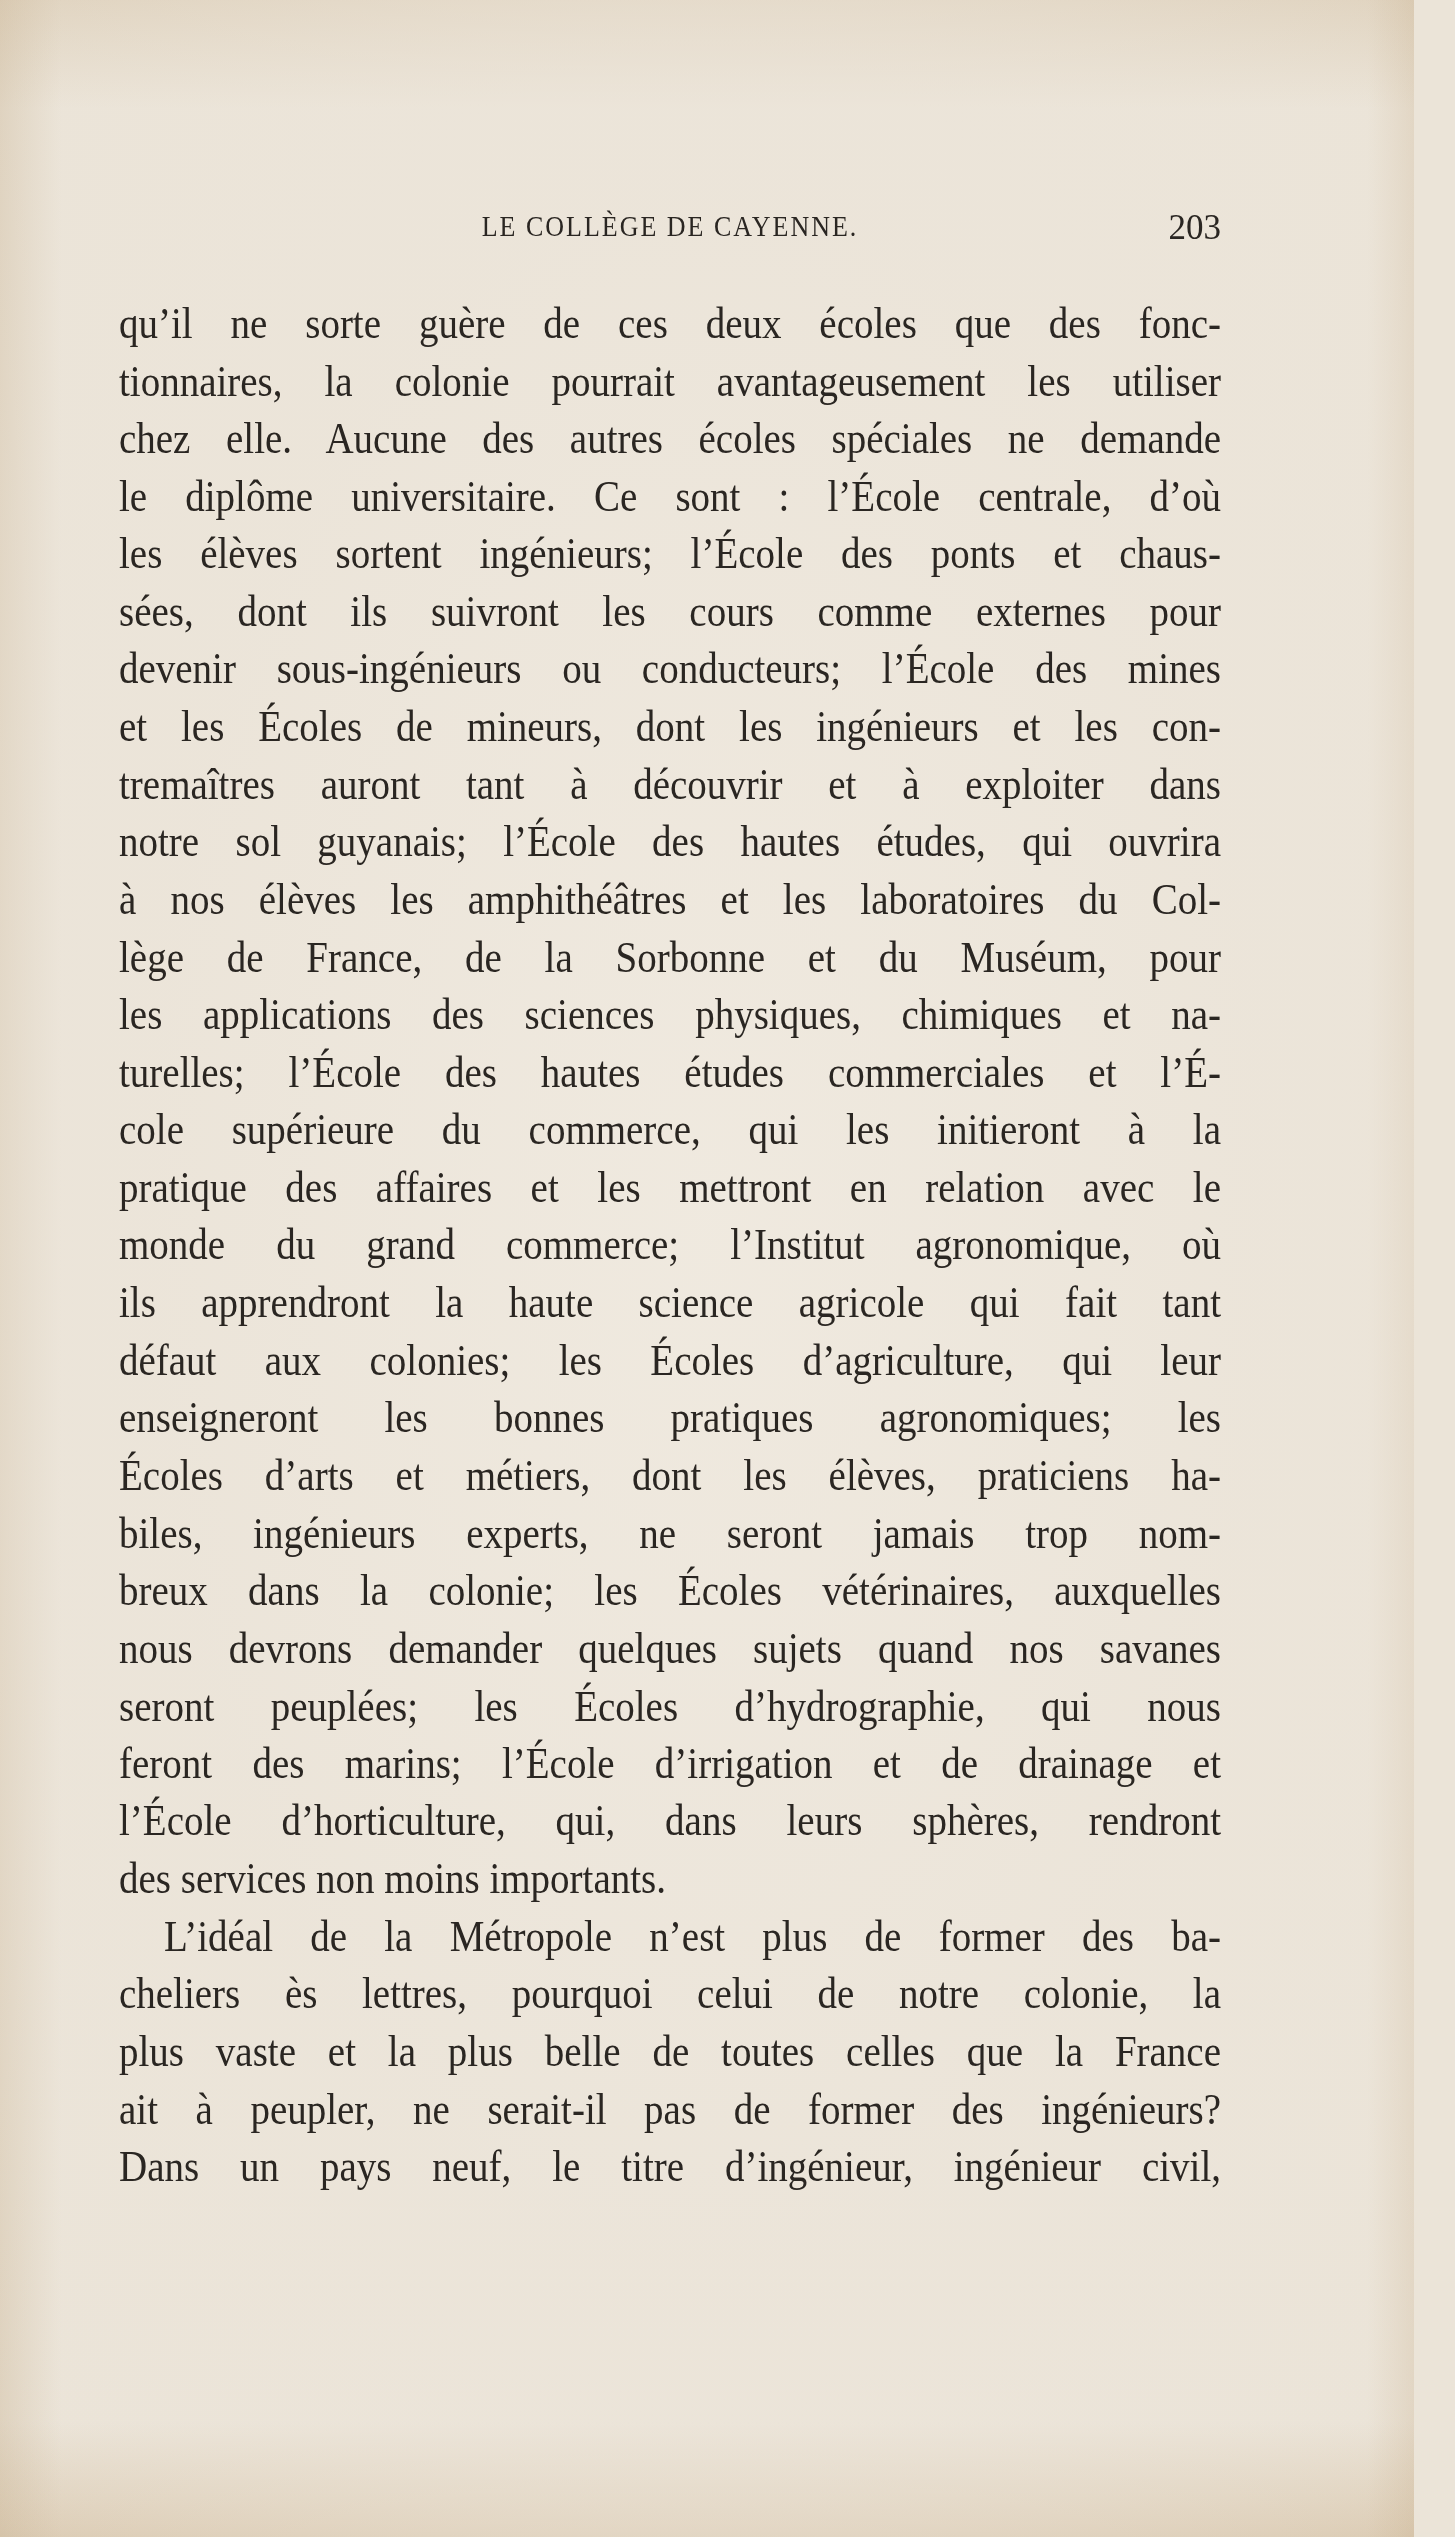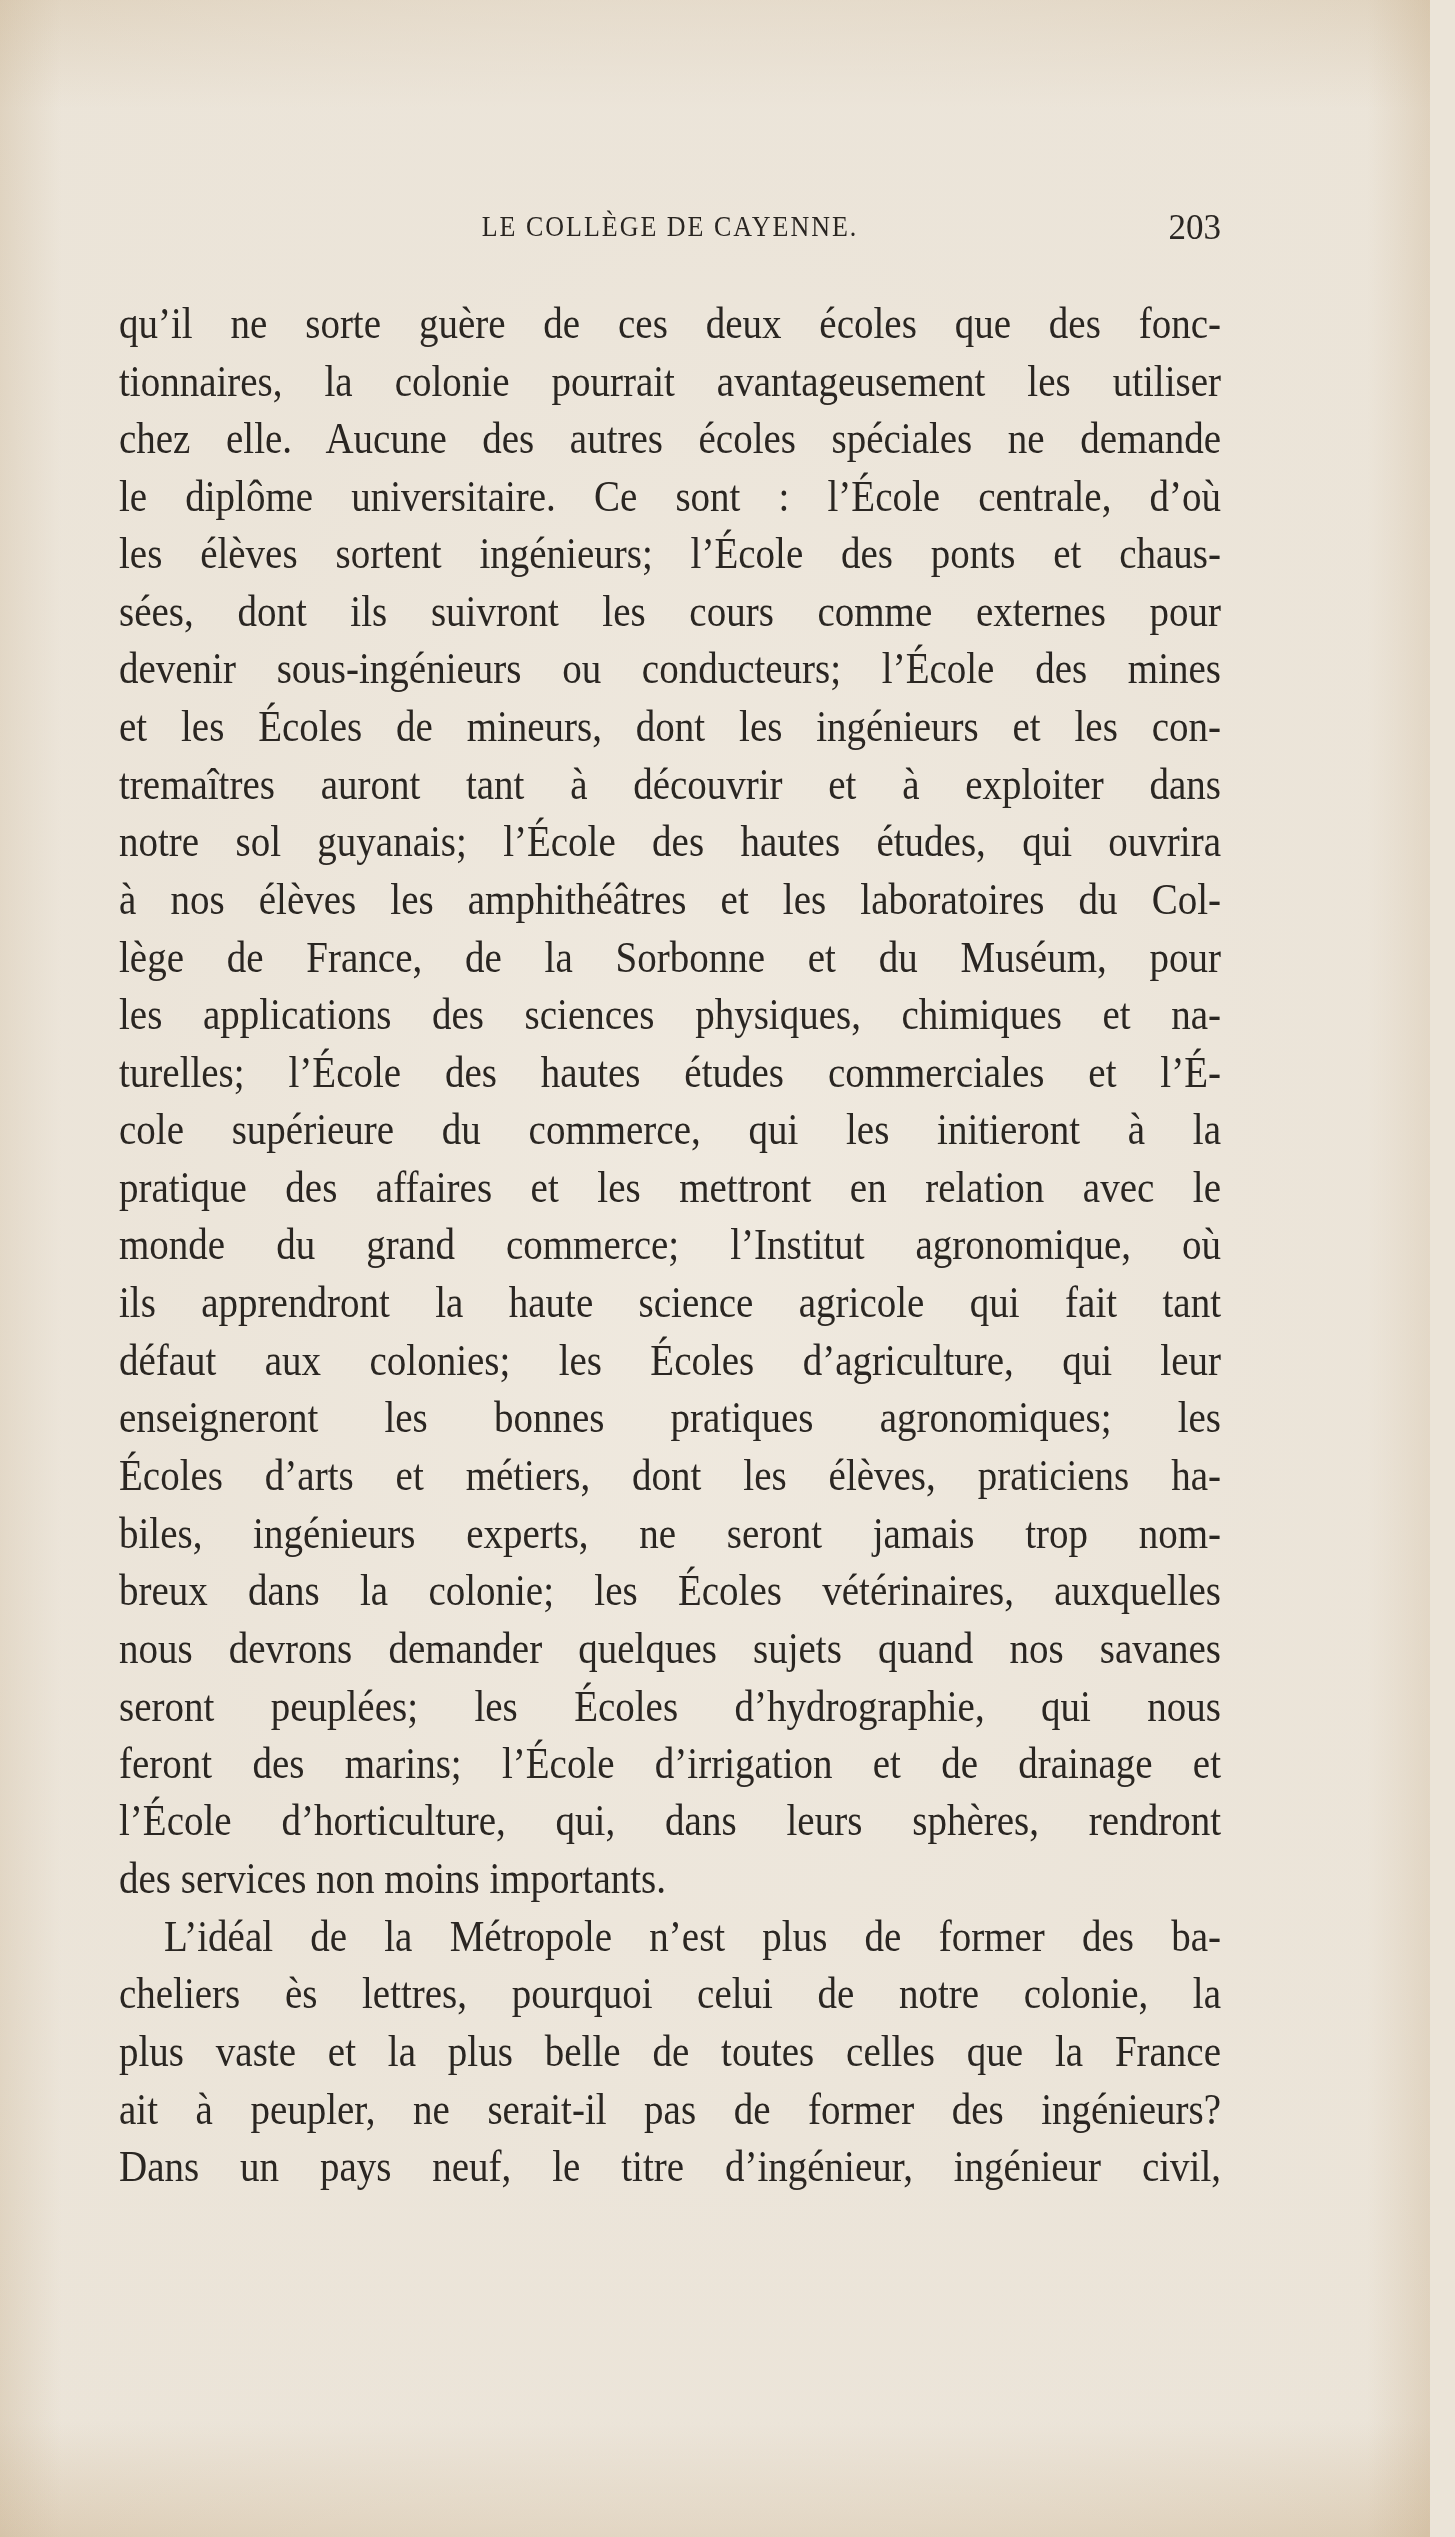--- a/index.html
+++ b/index.html
@@ -9,21 +9,20 @@
     font-family: "Liberation Serif", "DejaVu Serif", serif;
     color: #2a2622;
   }
   .page {
     position: absolute; left: 0; top: 0; width: 1414px; height: 2538px;
     background:
       radial-gradient(ellipse at 50% 48%, rgba(240,234,224,0.9) 0%, rgba(236,229,218,0.6) 55%, rgba(214,196,170,0.0) 100%),
       linear-gradient(to right, rgba(205,185,155,0.45) 0px, rgba(205,185,155,0) 61px, rgba(205,185,155,0) 1367px, rgba(200,175,140,0.55) 1455px),
       linear-gradient(to bottom, rgba(210,190,160,0.45) 0px, rgba(210,190,160,0) 109px, rgba(210,190,160,0) 2421px, rgba(205,180,145,0.5) 2538px),
       #ebe4d8;
-    padding-left: 16px;
   }
   .running-head {
     position: absolute; left: 119px; width: 1102px; top: 204px; height: 48px;
   }
   .running-title {
     position: absolute; left: 0; right: 0; top: 0; text-align: center;
     font-size: 26px; letter-spacing: 2px; line-height: 48px;
     transform: scaleY(1.15); transform-origin: 50% 60%;
   }
   .page-number {

